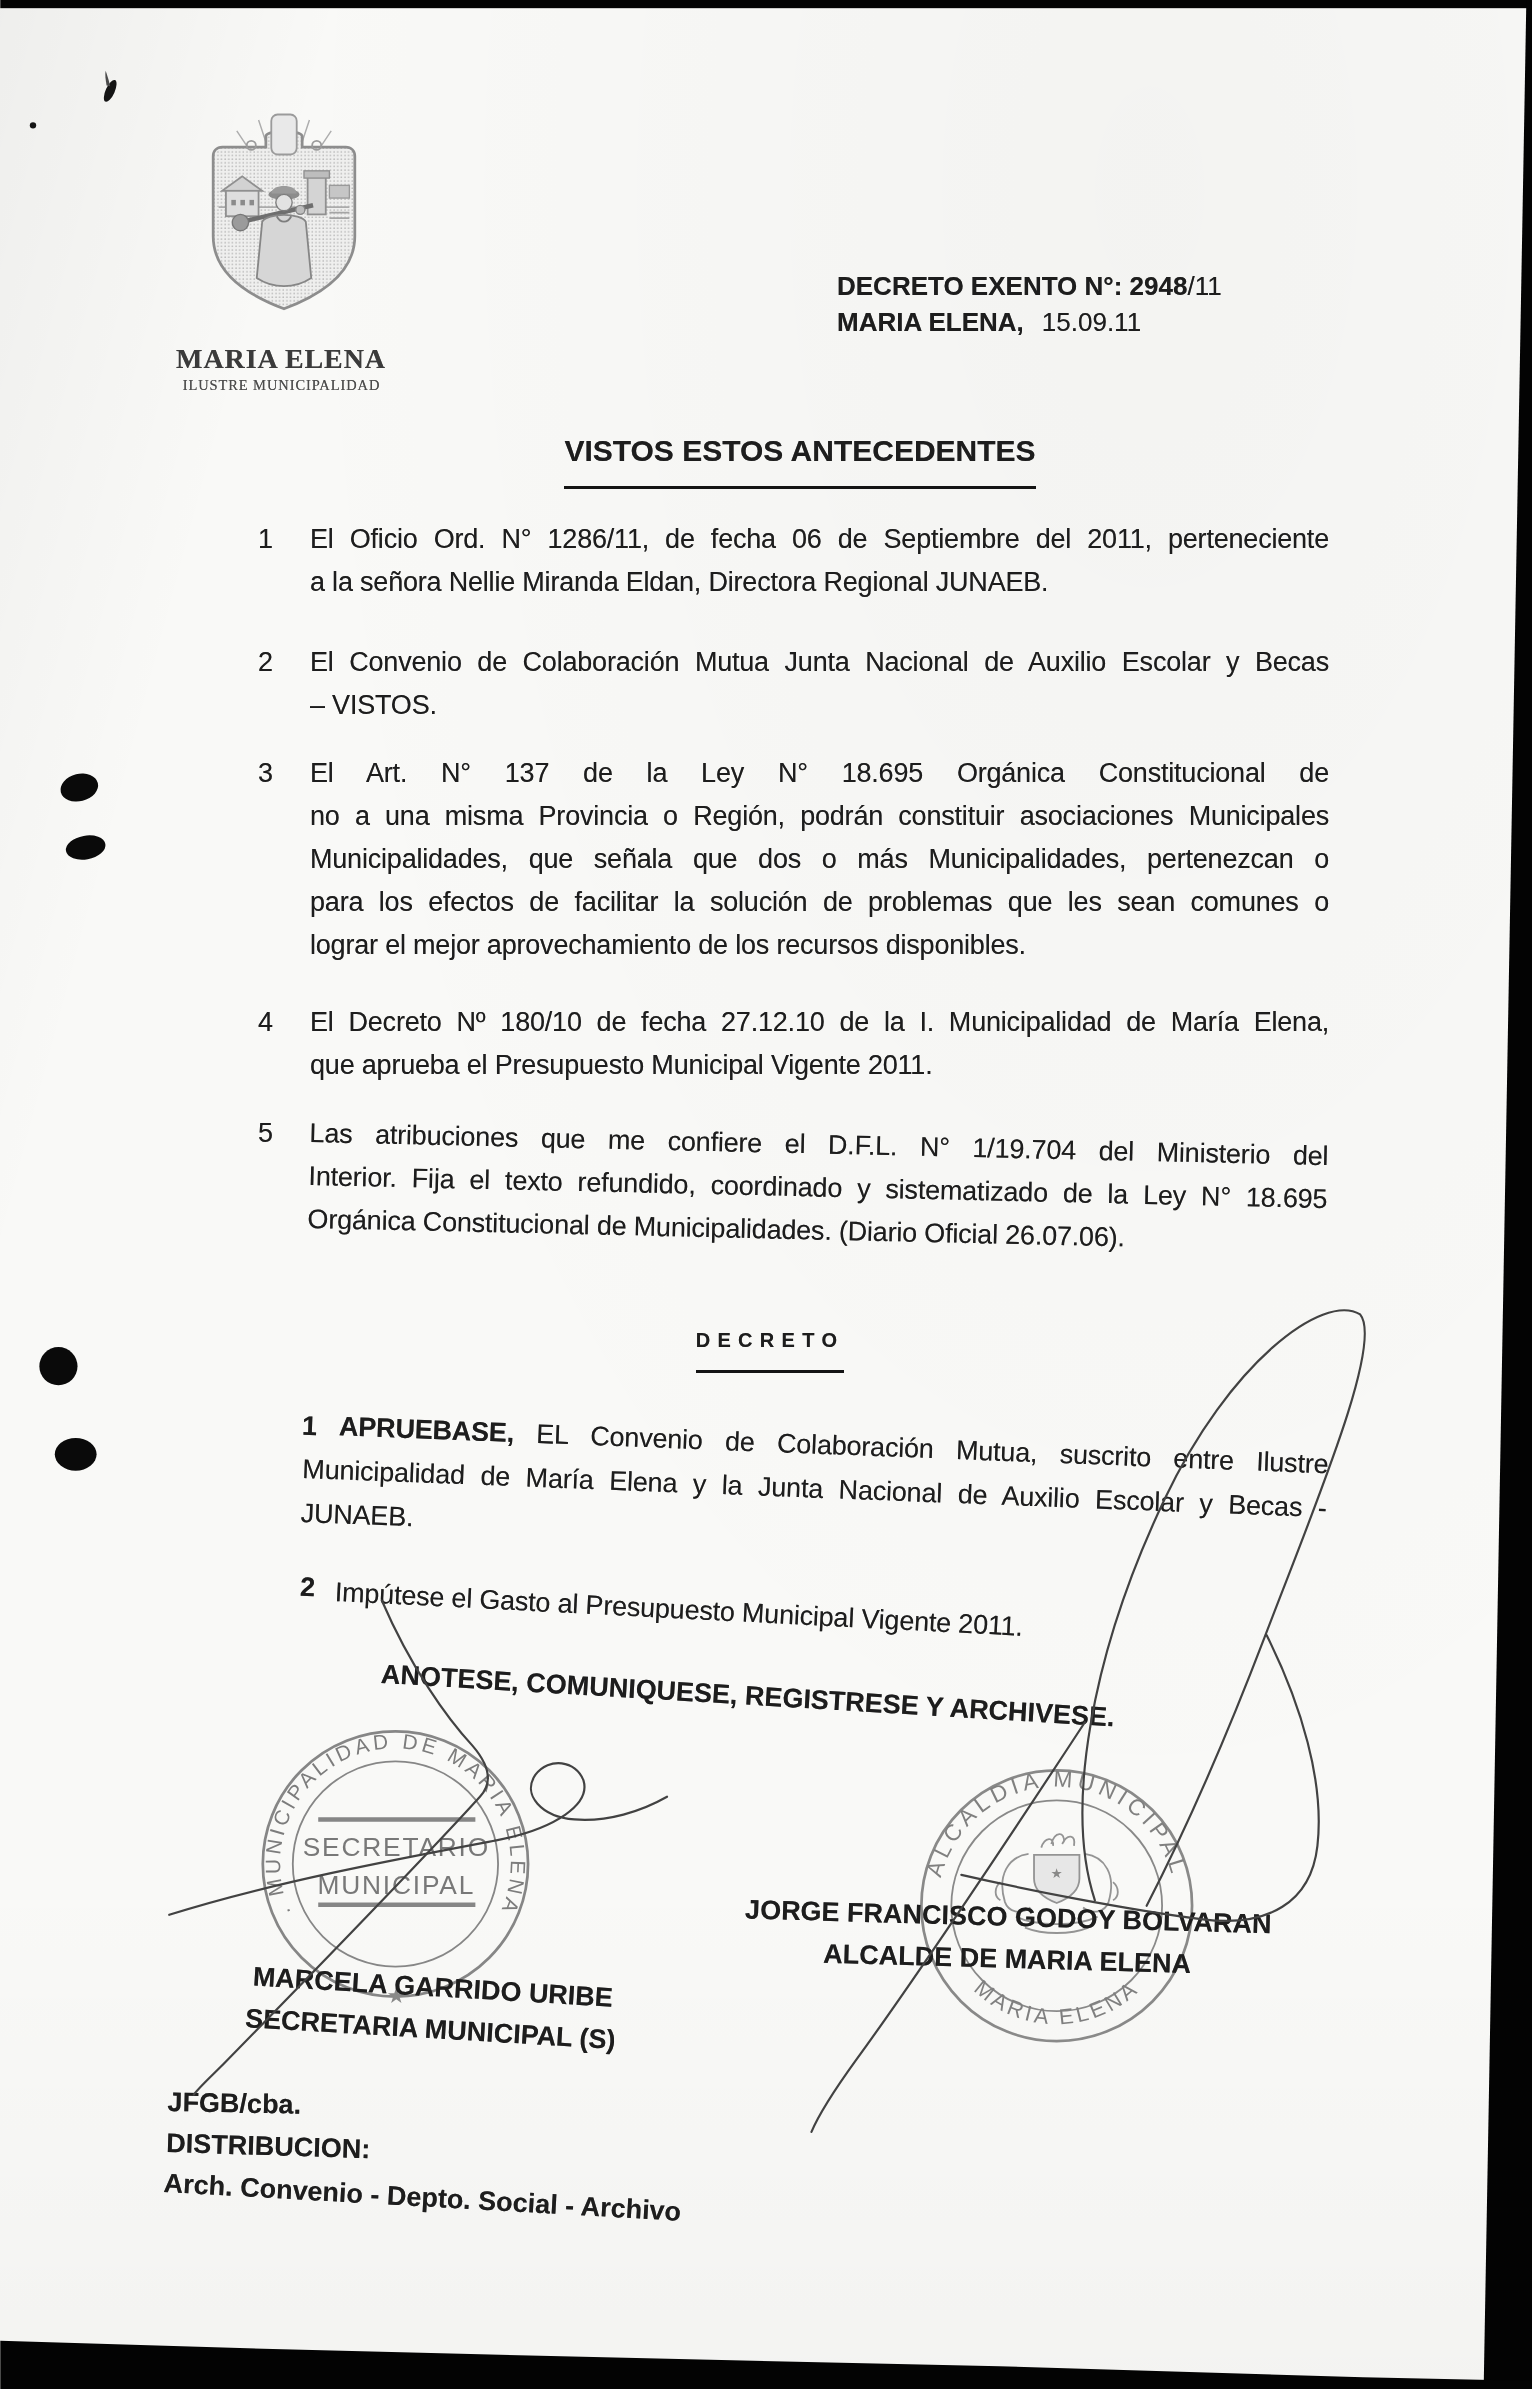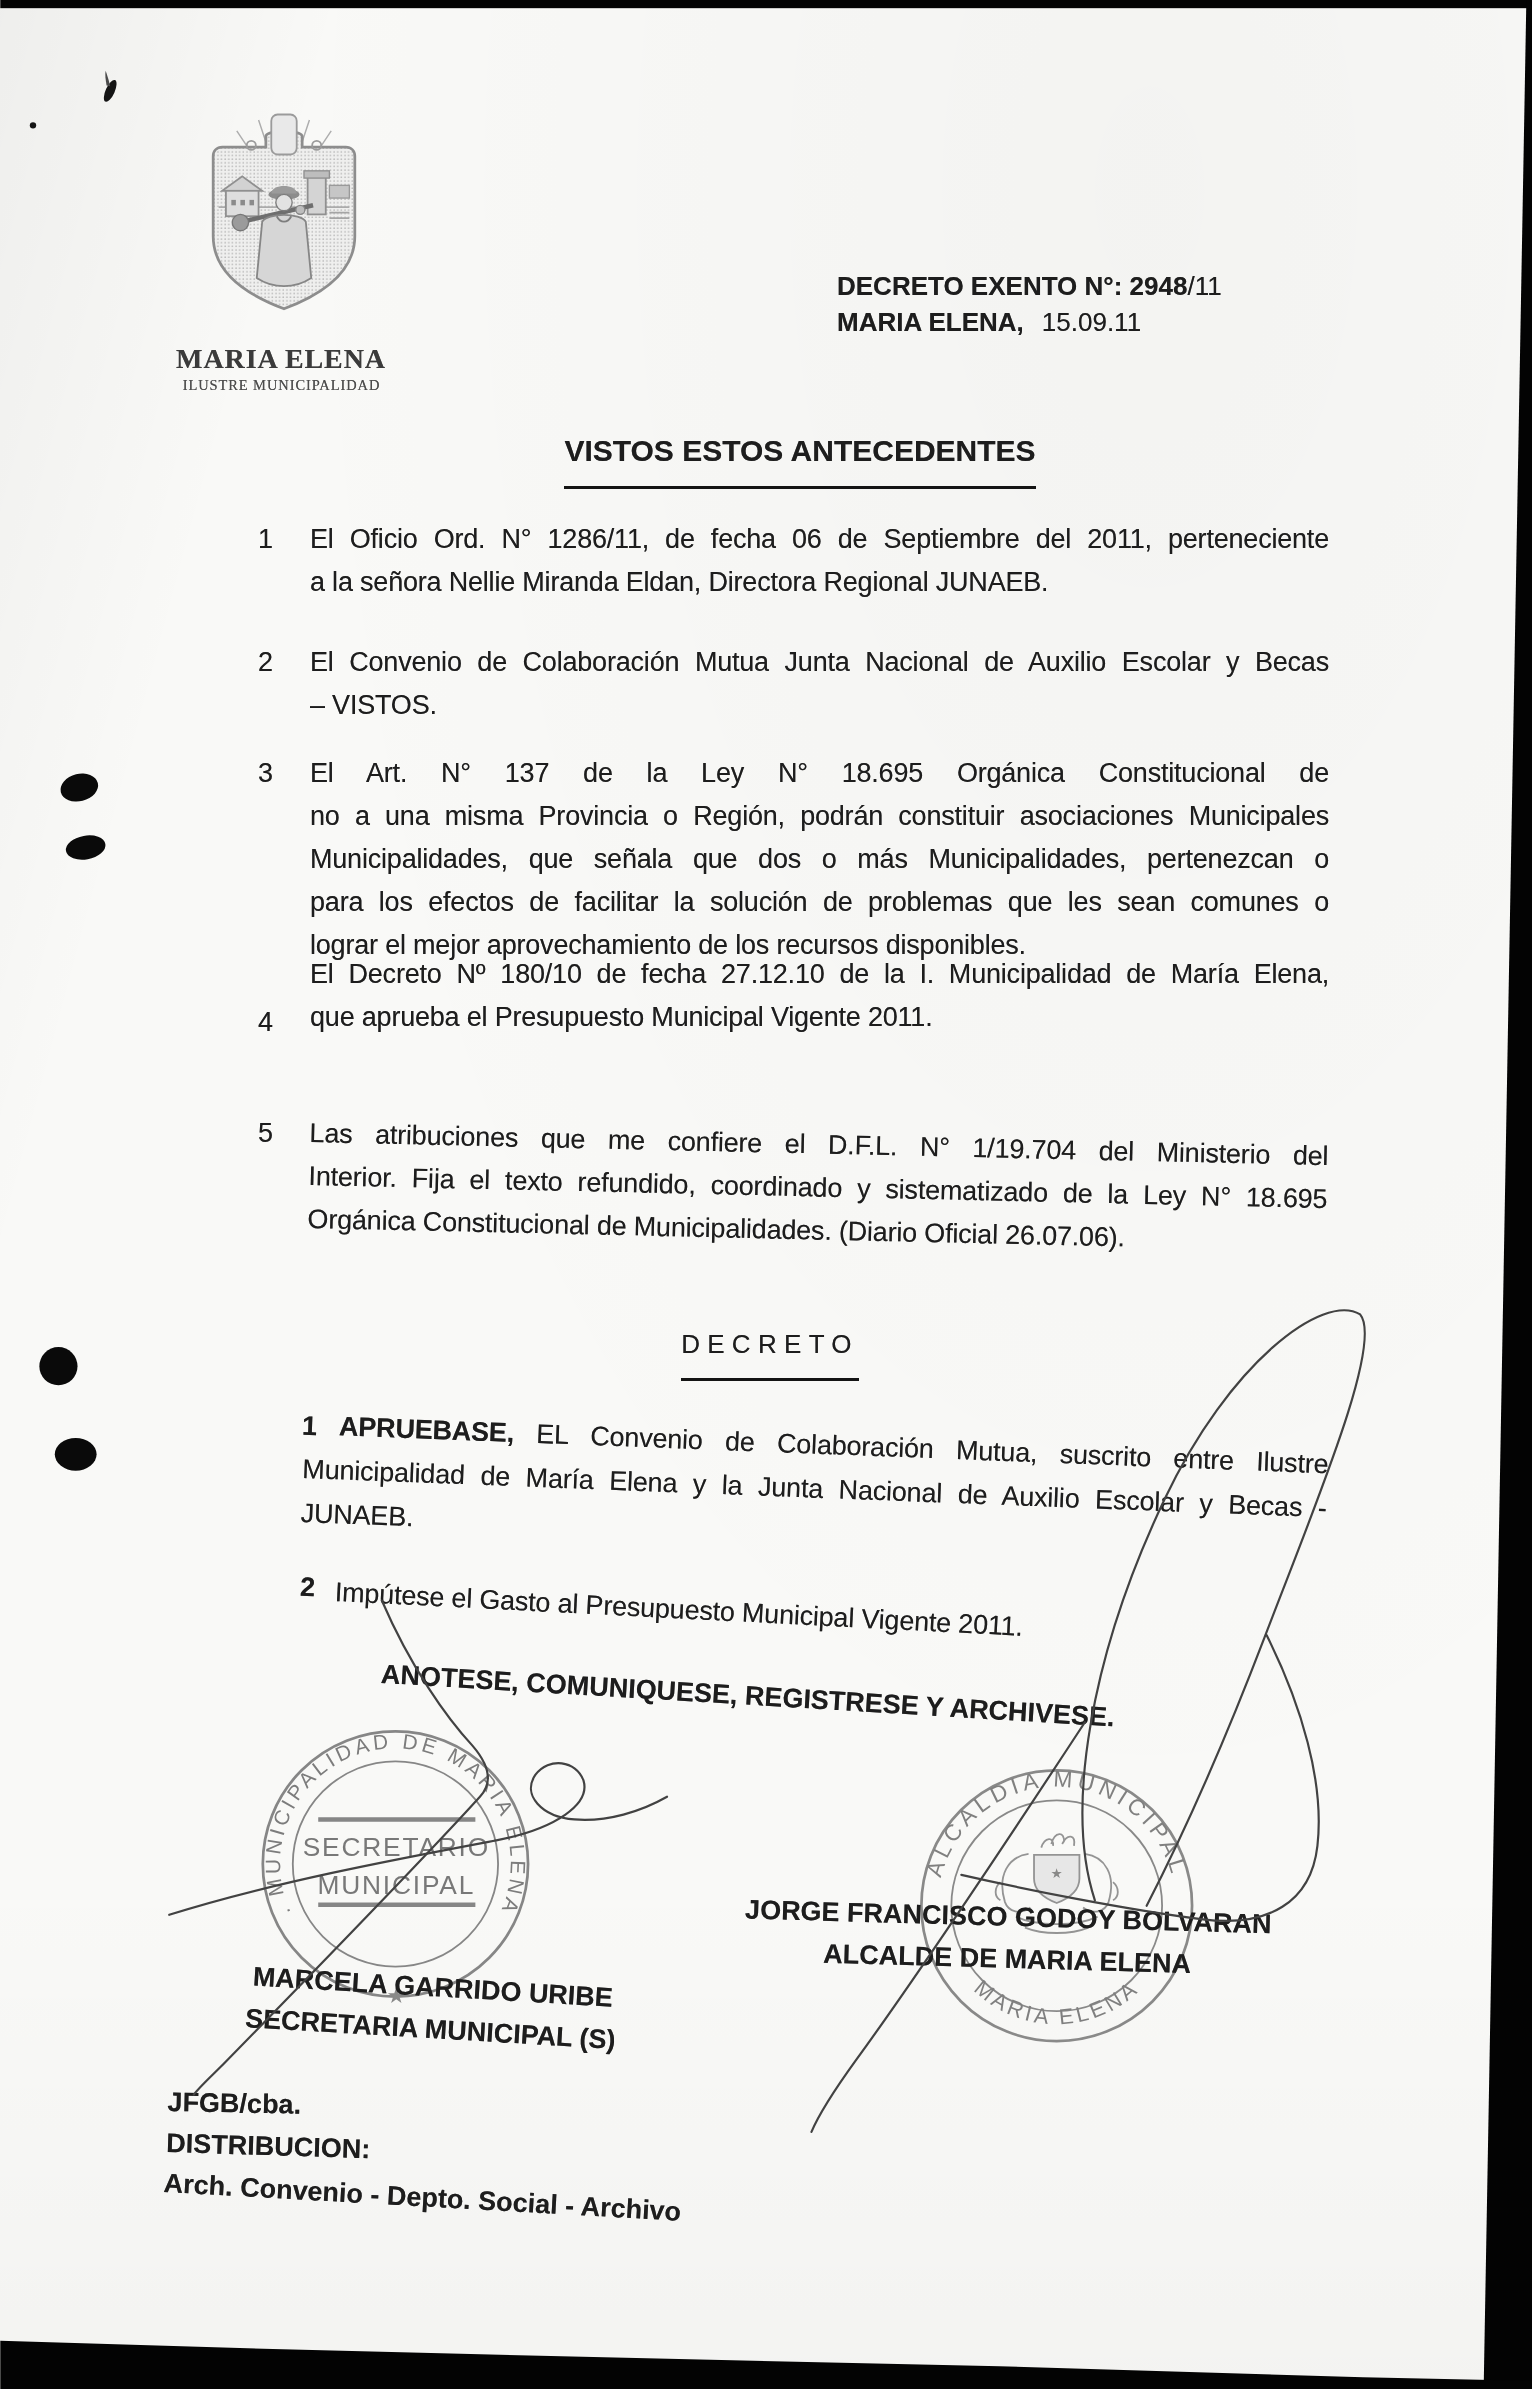--- a/index.html
+++ b/index.html
@@ -143,34 +143,34 @@
   <div class="abs num doc-text" style="left:258px;top:752px;">3</div>
   <div class="abs doc-text" style="left:310px;top:752px;width:1019px;">
     <div class="line just">El Art. N°  137 de la Ley  N°  18.695 Orgánica Constitucional de</div>
     <div class="line just">no a una misma Provincia o Región, podrán constituir asociaciones Municipales</div>
     <div class="line just">Municipalidades, que señala que dos o más  Municipalidades, pertenezcan o</div>
     <div class="line just">para los efectos de facilitar la solución de problemas que les sean comunes o</div>
     <div class="line">lograr el mejor aprovechamiento de los recursos disponibles.</div>
   </div>
 
   <div class="abs num doc-text" style="left:258px;top:1001px;">4</div>
-  <div class="abs doc-text" style="left:310px;top:953px;width:1019px;">
+  <div class="abs doc-text" style="left:310px;top:1001px;width:1019px;">
     <div class="line just">El Decreto Nº 180/10 de fecha 27.12.10 de la I. Municipalidad de María Elena,</div>
     <div class="line">que aprueba el Presupuesto Municipal Vigente 2011.</div>
   </div>
 
   <div class="abs num doc-text" style="left:258px;top:1112px;">5</div>
   <div class="abs doc-text" style="left:310px;top:1112px;width:1019px;transform:rotate(1.3deg);transform-origin:left top;">
     <div class="line just">Las atribuciones que me confiere el D.F.L. N° 1/19.704 del Ministerio del</div>
     <div class="line just">Interior.  Fija el texto refundido, coordinado y sistematizado de la Ley N° 18.695</div>
     <div class="line">Orgánica Constitucional de Municipalidades.  (Diario Oficial 26.07.06).</div>
   </div>
 
   <div class="abs doc-text" style="left:652px;top:1329px;width:236px;text-align:center;">
-    <span class="title-underline" style="font-size:26px;font-weight:normal;letter-spacing:7.3px;">DECRETO</span>
+    <span class="title-underline" style="font-size:20px;font-weight:bold;letter-spacing:7.3px;">DECRETO</span>
   </div>
 
   <div class="abs num bold doc-text" style="left:302px;top:1405px;transform:rotate(2deg);">1</div>
   <div class="abs doc-text" style="left:305px;top:1403px;width:1025px;transform:rotate(2.2deg);transform-origin:left top;">
     <div class="line just" style="text-indent:35px;line-height:44px;"><span class="bold">APRUEBASE,</span> <span>EL Convenio de Colaboración Mutua, suscrito entre Ilustre</span></div>
     <div class="line just" style="line-height:44px;">Municipalidad de María Elena y la Junta Nacional de Auxilio Escolar y Becas -</div>
     <div class="line" style="line-height:44px;">JUNAEB.</div>
   </div>
 
   <div class="abs num bold doc-text" style="left:300px;top:1566px;transform:rotate(2.5deg);">2</div>

